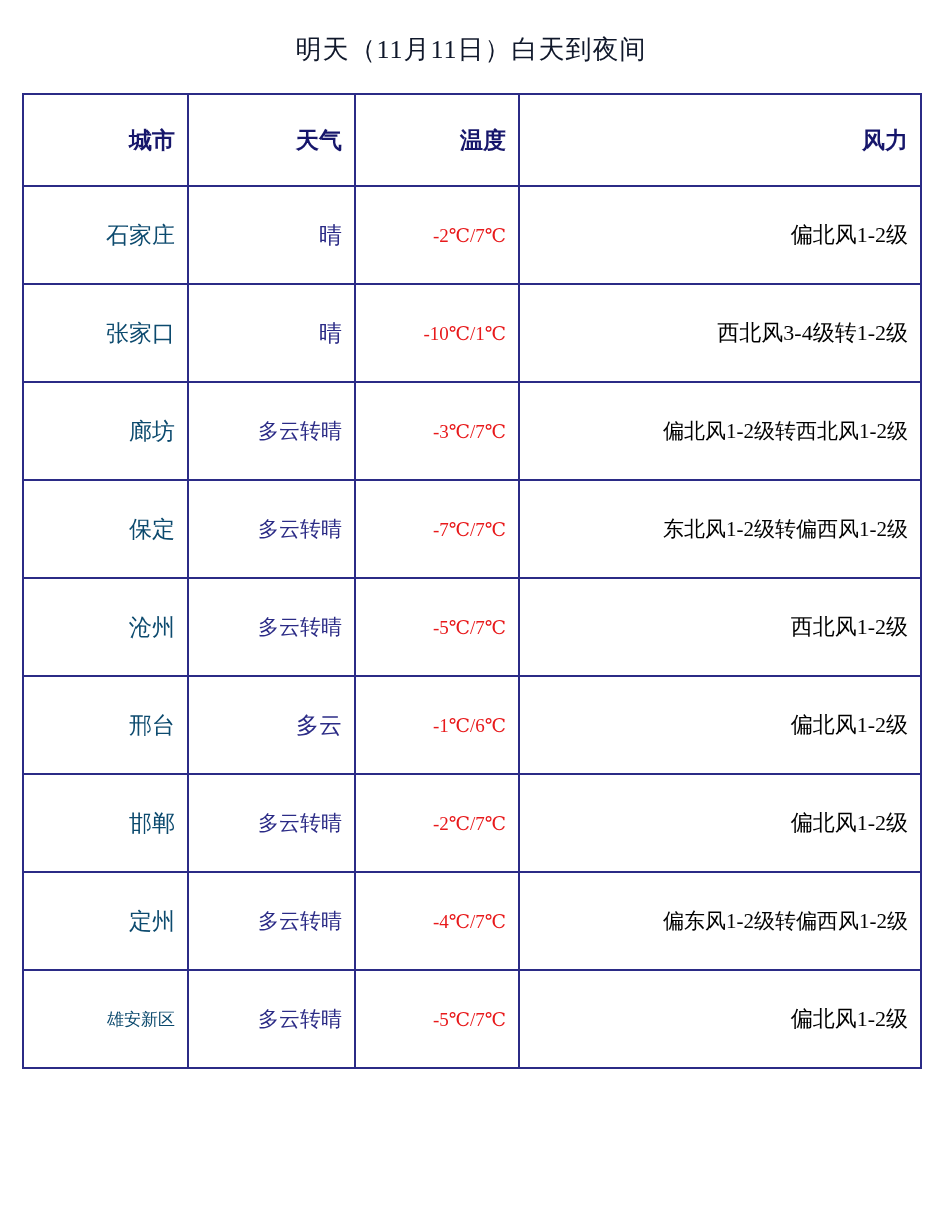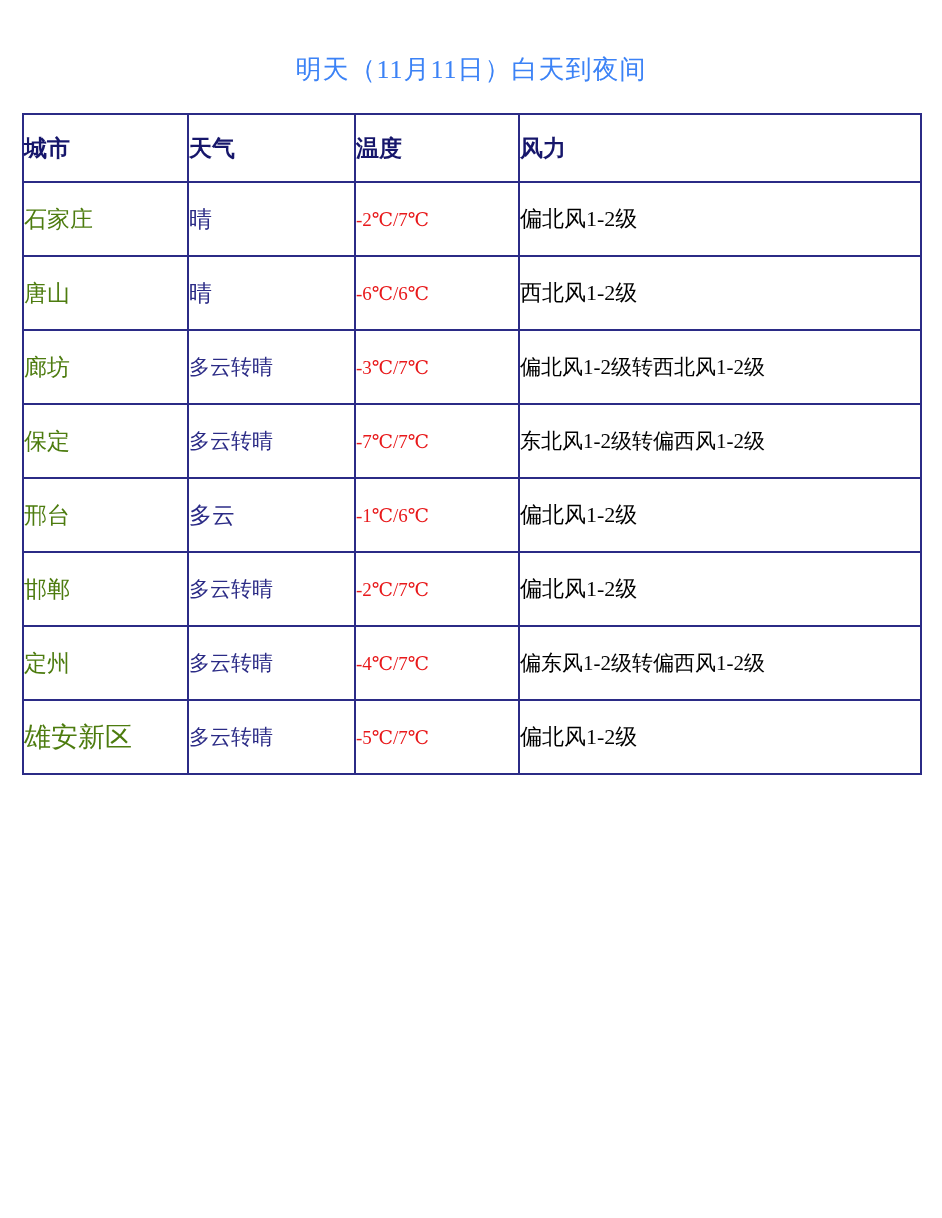--- a/index.html
+++ b/index.html
@@ -17,62 +17,61 @@
   .page {
     position: relative;
     width: 942px;
     height: 1218px;
     box-sizing: border-box;
     padding: 0 22px;
   }
   .title {
     text-align: center;
     font-size: 26px;
-    color: #3b82f6;
+    color: #0f172a;
     letter-spacing: 1px;
     padding-top: 32px;
     padding-bottom: 26px;
     font-weight: 400;
     font-family: "Liberation Serif", "DejaVu Serif", serif;
-    margin-top: 20px;
   }
   table.weather {
     border-collapse: collapse;
     width: 898px;
     table-layout: fixed;
     margin: 0 auto;
     border: 2px solid #2b2b86;
   }
   table.weather th,
   table.weather td {
     border: 2px solid #2b2b86;
-    text-align: left;
+    text-align: right;
     vertical-align: middle;
-    padding: 0;
+    padding: 12px;
     height: 72px;
     font-weight: 400;
   }
   col.c-city   { width: 165px; }
   col.c-wx     { width: 167px; }
   col.c-temp   { width: 164px; }
   col.c-wind   { width: 402px; }
 
   table.weather thead th {
     font-size: 23px;
     color: #16166b;
     font-weight: bold;
     height: 66px;
     font-family: "Liberation Serif", "DejaVu Serif", serif;
   }
   .cell-city {
     font-size: 23px;
-    color: #4d7c0f;
+    color: #0c4a6e;
     font-family: Liberation Serif, serif;
   }
-  .cell-city.small { font-size: 27px; }
+  .cell-city.small { font-size: 17px; }
   .cell-wx {
     font-size: 21px;
     color: #2b2b86;
     font-family: "Liberation Serif", "DejaVu Serif", serif;
   }
   .cell-wx.big { font-size: 23px; }
   .cell-temp {
     font-size: 19px;
     color: #e8191b;
     font-family: "Liberation Serif", "DejaVu Serif", serif;
@@ -109,36 +108,42 @@
       </tr>
     </thead>
     <tbody>
       <tr>
         <td class="cell-city">石家庄</td>
         <td class="cell-wx big">晴</td>
         <td class="cell-temp">-2℃/7℃</td>
         <td class="cell-wind">偏北风1-2级</td>
       </tr>
       <tr>
-        <td class="cell-city">唐山</td>
+        <td class="cell-city">张家口</td>
         <td class="cell-wx big">晴</td>
-        <td class="cell-temp">-6℃/6℃</td>
-        <td class="cell-wind">西北风1-2级</td>
+        <td class="cell-temp">-10℃/1℃</td>
+        <td class="cell-wind">西北风3-4级转1-2级</td>
       </tr>
       <tr>
         <td class="cell-city">廊坊</td>
         <td class="cell-wx">多云转晴</td>
         <td class="cell-temp">-3℃/7℃</td>
         <td class="cell-wind small">偏北风1-2级转西北风1-2级</td>
       </tr>
       <tr>
         <td class="cell-city">保定</td>
         <td class="cell-wx">多云转晴</td>
         <td class="cell-temp">-7℃/7℃</td>
         <td class="cell-wind small">东北风1-2级转偏西风1-2级</td>
+      </tr>
+      <tr>
+        <td class="cell-city">沧州</td>
+        <td class="cell-wx">多云转晴</td>
+        <td class="cell-temp">-5℃/7℃</td>
+        <td class="cell-wind">西北风1-2级</td>
       </tr>
       <tr>
         <td class="cell-city">邢台</td>
         <td class="cell-wx big">多云</td>
         <td class="cell-temp">-1℃/6℃</td>
         <td class="cell-wind">偏北风1-2级</td>
       </tr>
       <tr>
         <td class="cell-city">邯郸</td>
         <td class="cell-wx">多云转晴</td>

